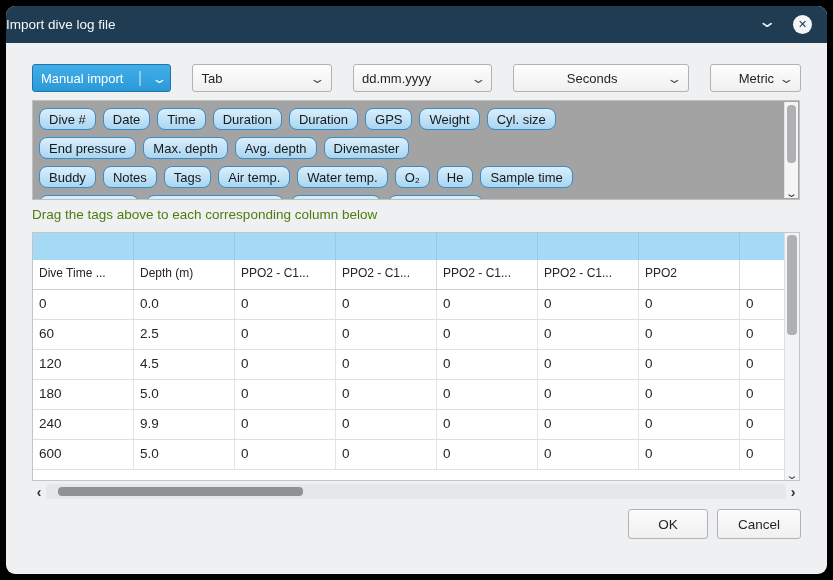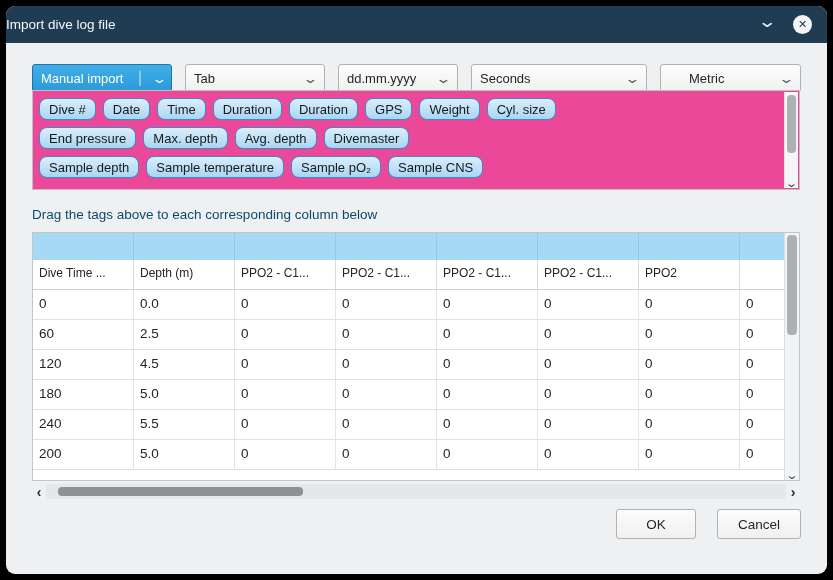--- a/index.html
+++ b/index.html
@@ -14,47 +14,47 @@
               justify-content:flex-start; position:relative; }
   .titlebar .title { color:#f4f7f9; font-size:13.5px; font-weight:500; }
   .shade-icon { position:absolute; right:53px; top:4px; color:#e9eef1; font-size:17px;
                 line-height:24px; transform:scaleX(1.4); cursor:pointer; }
   .close-btn { position:absolute; right:15px; top:9px; width:19px; height:19px;
                border-radius:50%; background:#f3f5f6; color:#21394c;
                display:flex; align-items:center; justify-content:center;
                font-size:11px; font-weight:bold; cursor:pointer; }
 
   
-  .combo-row { position:absolute; top:58px; left:26px; width:769px; display:flex; gap:13px; }
+  .combo-row { position:absolute; top:58px; left:26px; width:769px; display:flex; gap:21px; }
   .combo { height:28px; display:flex; align-items:center; border:1px solid #b0b2b4;
            border-radius:3px; background:linear-gradient(#fdfdfd,#f0f0f1);
            padding:0 8px; font-size:13px; color:#232629; cursor:pointer; }
   .combo .val { flex:1; white-space:nowrap; overflow:hidden; }
   .combo .chev { color:#54585b; font-size:13px; margin-left:7px; transform:scaleX(1.5); }
   .combo.primary { background:linear-gradient(#42aee8,#2a9ad7); border-color:#1f74ab; color:#fff; }
   .combo.primary .chev { color:#eef8fe; border-left:1px solid rgba(255,255,255,.55); padding-left:7px; }
-  .c1 { width:140px; } .c2 { width:140px; } .c3 { width:120px; } .c4 { width:176px; } .c5 { flex:1;padding-left:28px; }
-
-  
-  .tags-panel { position:absolute; top:84px; left:26px; width:768px; height:100px;
-                background:#ec4899; border:1px solid #bdbfc1; overflow:hidden; }
+  .c1 { width:140px; } .c2 { width:140px; } .c3 { width:140px; } .c4 { width:176px;text-align:center; } .c5 { flex:1;padding-left:28px; }
+
+  
+  .tags-panel { position:absolute; top:94px; left:26px; width:768px; height:100px;
+                background:#a3a3a3; border:1px solid #bdbfc1; overflow:hidden; }
   .tags-clip { position:absolute; inset:0 16px 0 0; overflow:hidden; }
   .tag-row { display:flex; gap:7px; padding:0 6px; margin-top:7px; }
   .tag-chip { height:22px; line-height:19px; border:1px solid #3a8cc7; border-radius:8px;
               background:linear-gradient(#daeefb,#a9d6f2); padding:1px 9px 0;
               font-size:13px; color:#17191b; white-space:nowrap; cursor:grab; }
   .vscroll { position:absolute; top:1px; right:1px; bottom:1px; width:14px;
              background:#f5f5f6; border-left:1px solid #e2e3e4; }
   .vthumb { position:absolute; left:2px; right:2px; background:#aeb0b2; border-radius:4px; }
   .scroll-down { position:absolute; bottom:-1px; left:0; right:0; text-align:center;
                  color:#3c3f41; font-size:11px; line-height:12px; transform:scaleX(1.4);
                  cursor:pointer; }
 
   
-  .instruction { position:absolute; top:201px; left:26px; font-size:13.5px; color:#0c4a6e; }
+  .instruction { position:absolute; top:201px; left:26px; font-size:13.5px; color:#4d7c0f; }
 
   
   .table-wrap { position:absolute; top:226px; left:26px; width:768px; height:249px;
                 border:1px solid #c3c5c7; background:#fff; }
   .table-content { position:absolute; left:0; top:0; right:15px; bottom:0; overflow:hidden; }
   .drop-row { display:flex; height:27px; }
   .drop-cell { flex:0 0 101px; background:#a5d9f4; border-right:1px solid #8fcbee;
                cursor:pointer; }
   .head-row { display:flex; height:30px; border-bottom:1px solid #cdd0d2; }
   .head-cell { flex:0 0 101px; padding:6px 6px 0; font-size:12px; color:#232629;
@@ -68,21 +68,21 @@
   
   .hscroll { position:absolute; top:478px; left:26px; width:768px; height:15px;
              display:flex; align-items:center; }
   .harrow { width:14px; text-align:center; color:#2c2e30; font-size:14px; line-height:14px;
             cursor:pointer; font-weight:bold; }
   .htrack { position:relative; flex:1; height:15px; background:#e6e7e8; border-radius:4px; }
   .hthumb { position:absolute; left:12px; top:3px; width:245px; height:9px;
             background:#8f9193; border-radius:4px; cursor:grab; }
 
   
-  .btn-row { position:absolute; top:503px; right:26px; display:flex; gap:21px; }
+  .btn-row { position:absolute; top:503px; right:26px; display:flex; gap:9px; }
   .btn { height:30px; min-width:80px; padding:0 20px; border:1px solid #b0b2b4;
          border-radius:3px; background:linear-gradient(#fcfcfc,#f0f0f1);
          font-size:13.5px; color:#232629; display:flex; align-items:center;
          justify-content:center; cursor:pointer; }
 </style>
 </head>
 <body>
 
 <div class="window">
 
@@ -127,20 +127,30 @@
           <span class="tag-chip">Weight</span>
           <span class="tag-chip">Cyl. size</span>
         </div>
         <div class="tag-row">
           <span class="tag-chip">End pressure</span>
           <span class="tag-chip">Max. depth</span>
           <span class="tag-chip">Avg. depth</span>
           <span class="tag-chip">Divemaster</span>
         </div>
         <div class="tag-row">
+          <span class="tag-chip">Buddy</span>
+          <span class="tag-chip">Notes</span>
+          <span class="tag-chip">Tags</span>
+          <span class="tag-chip">Air temp.</span>
+          <span class="tag-chip">Water temp.</span>
+          <span class="tag-chip">O₂</span>
+          <span class="tag-chip">He</span>
+          <span class="tag-chip">Sample time</span>
+        </div>
+        <div class="tag-row">
           <span class="tag-chip">Sample depth</span>
           <span class="tag-chip">Sample temperature</span>
           <span class="tag-chip">Sample pO₂</span>
           <span class="tag-chip">Sample CNS</span>
         </div>
       </div>
     <div class="vscroll">
       <div class="vthumb" style="top:3px; height:58px;"></div>
       <div class="scroll-down">⌄</div>
     </div>
@@ -205,30 +215,30 @@
             <div class="data-cell">5.0</div>
             <div class="data-cell">0</div>
             <div class="data-cell">0</div>
             <div class="data-cell">0</div>
             <div class="data-cell">0</div>
             <div class="data-cell">0</div>
             <div class="data-cell">0</div>
           </div>
           <div class="trow">
             <div class="data-cell">240</div>
-            <div class="data-cell">5.5</div>
-            <div class="data-cell">0</div>
-            <div class="data-cell">0</div>
-            <div class="data-cell">0</div>
-            <div class="data-cell">0</div>
-            <div class="data-cell">0</div>
-            <div class="data-cell">0</div>
-          </div>
-          <div class="trow">
-            <div class="data-cell">200</div>
+            <div class="data-cell">9.9</div>
+            <div class="data-cell">0</div>
+            <div class="data-cell">0</div>
+            <div class="data-cell">0</div>
+            <div class="data-cell">0</div>
+            <div class="data-cell">0</div>
+            <div class="data-cell">0</div>
+          </div>
+          <div class="trow">
+            <div class="data-cell">600</div>
             <div class="data-cell">5.0</div>
             <div class="data-cell">0</div>
             <div class="data-cell">0</div>
             <div class="data-cell">0</div>
             <div class="data-cell">0</div>
             <div class="data-cell">0</div>
             <div class="data-cell">0</div>
           </div>
         </div>
     </div>

